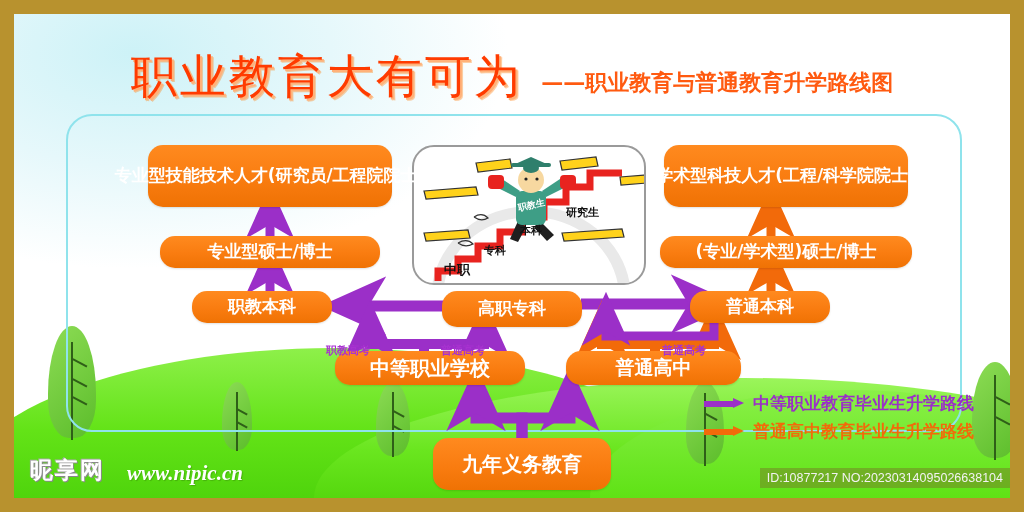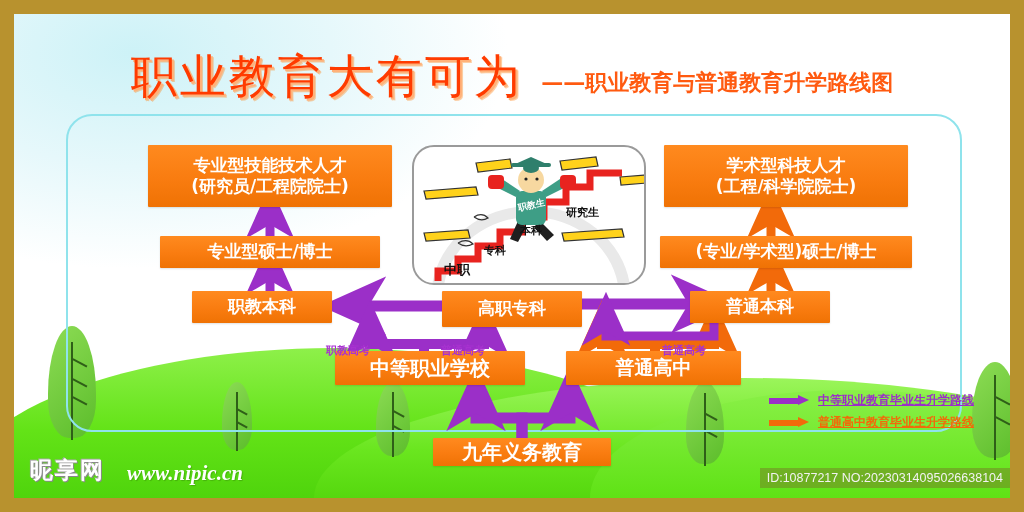--- a/index.html
+++ b/index.html
@@ -72,23 +72,23 @@
   #panel {
     position: absolute; left: 52px; top: 100px; width: 896px; height: 318px;
     border: 2px solid #8fe3ec; border-radius: 26px;
     background: rgba(255,255,255,0.0);
   }
   
   #chart { position: absolute; left: 0; top: 0; width: 996px; height: 484px; }
   .box {
     position: absolute;
     background: linear-gradient(180deg,#ff8a1f 0%, #f97c10 55%, #ef7204 100%);
-    border-radius: 1px;
+    border-radius: 15px;
     color: #ffffff; font-weight: bold;
-    display: flex; flex-direction: column; align-items: center; justify-content: center;
+    display: flex; flex-direction: row; align-items: center; justify-content: center;
     text-align: center; line-height: 1.25;
     font-family: "DejaVu Sans", "Liberation Sans", sans-serif;
     box-shadow: 0 1px 2px rgba(0,0,0,.12);
     z-index: 6;
   }
   .box .l1, .box .l2 { display: block; white-space: nowrap; }
   .edge-label {
     position: absolute; font-size: 11px; font-weight: bold; color: #a832d0;
     white-space: nowrap; z-index: 9;
     font-family: "DejaVu Sans", "Liberation Sans", sans-serif;
@@ -105,22 +105,22 @@
   
   #legend { position: absolute; right: 36px; top: 378px; z-index: 10; }
   .legend-row { display: flex; align-items: center; margin-bottom: 5px; }
   .legend-arrow { width: 42px; height: 9px; position: relative; margin-right: 7px; }
   .legend-arrow .shaft { position: absolute; left: 0; top: 2px; width: 30px; height: 6px; }
   .legend-arrow .head {
     position: absolute; left: 29px; top: -1px;
     width: 0; height: 0; border-top: 5.5px solid transparent;
     border-bottom: 5.5px solid transparent;
   }
-  .legend-text { font-size: 12px; font-weight: bold; white-space: nowrap;
-                 font-family: "DejaVu Sans", "Liberation Sans", sans-serif; text-decoration: underline; }
+  .legend-text { font-size: 17px; font-weight: bold; white-space: nowrap;
+                 font-family: "DejaVu Sans", "Liberation Sans", sans-serif; }
   
   #watermark {
     position: absolute; left: 16px; bottom: 12px; z-index: 20;
     display: flex; align-items: flex-end;
   }
   #wm-logo {
     font-size: 23px; font-weight: bold; color: #ffffff; letter-spacing: 2px;
     font-family: "DejaVu Sans", "Liberation Sans", sans-serif;
     text-shadow: 1px 1px 0 #888, -1px -1px 0 #aaa;
   }
@@ -254,21 +254,21 @@
     </div>
 
     <div class="box" style="left:321px; top:337px; width:190px; height:34px; font-size:20px;">
       <span class="l1">中等职业学校</span>
     </div>
 
     <div class="box" style="left:552px; top:337px; width:175px; height:34px; font-size:19px;">
       <span class="l1">普通高中</span>
     </div>
 
-    <div class="box" style="left:419px; top:424px; width:178px; height:28px; font-size:20px;">
+    <div class="box" style="left:419px; top:424px; width:178px; height:52px; font-size:20px;">
       <span class="l1">九年义务教育</span>
     </div>
 
     <div class="edge-label" style="left:312px; top:329px;">职教高考</div>
     <div class="edge-label" style="left:427px; top:329px;">普通高考</div>
     <div class="edge-label" style="left:648px; top:329px;">普通高考</div>
 
     <div id="illustration">
       <svg viewBox="0 0 234 140" width="234" height="140">
 

